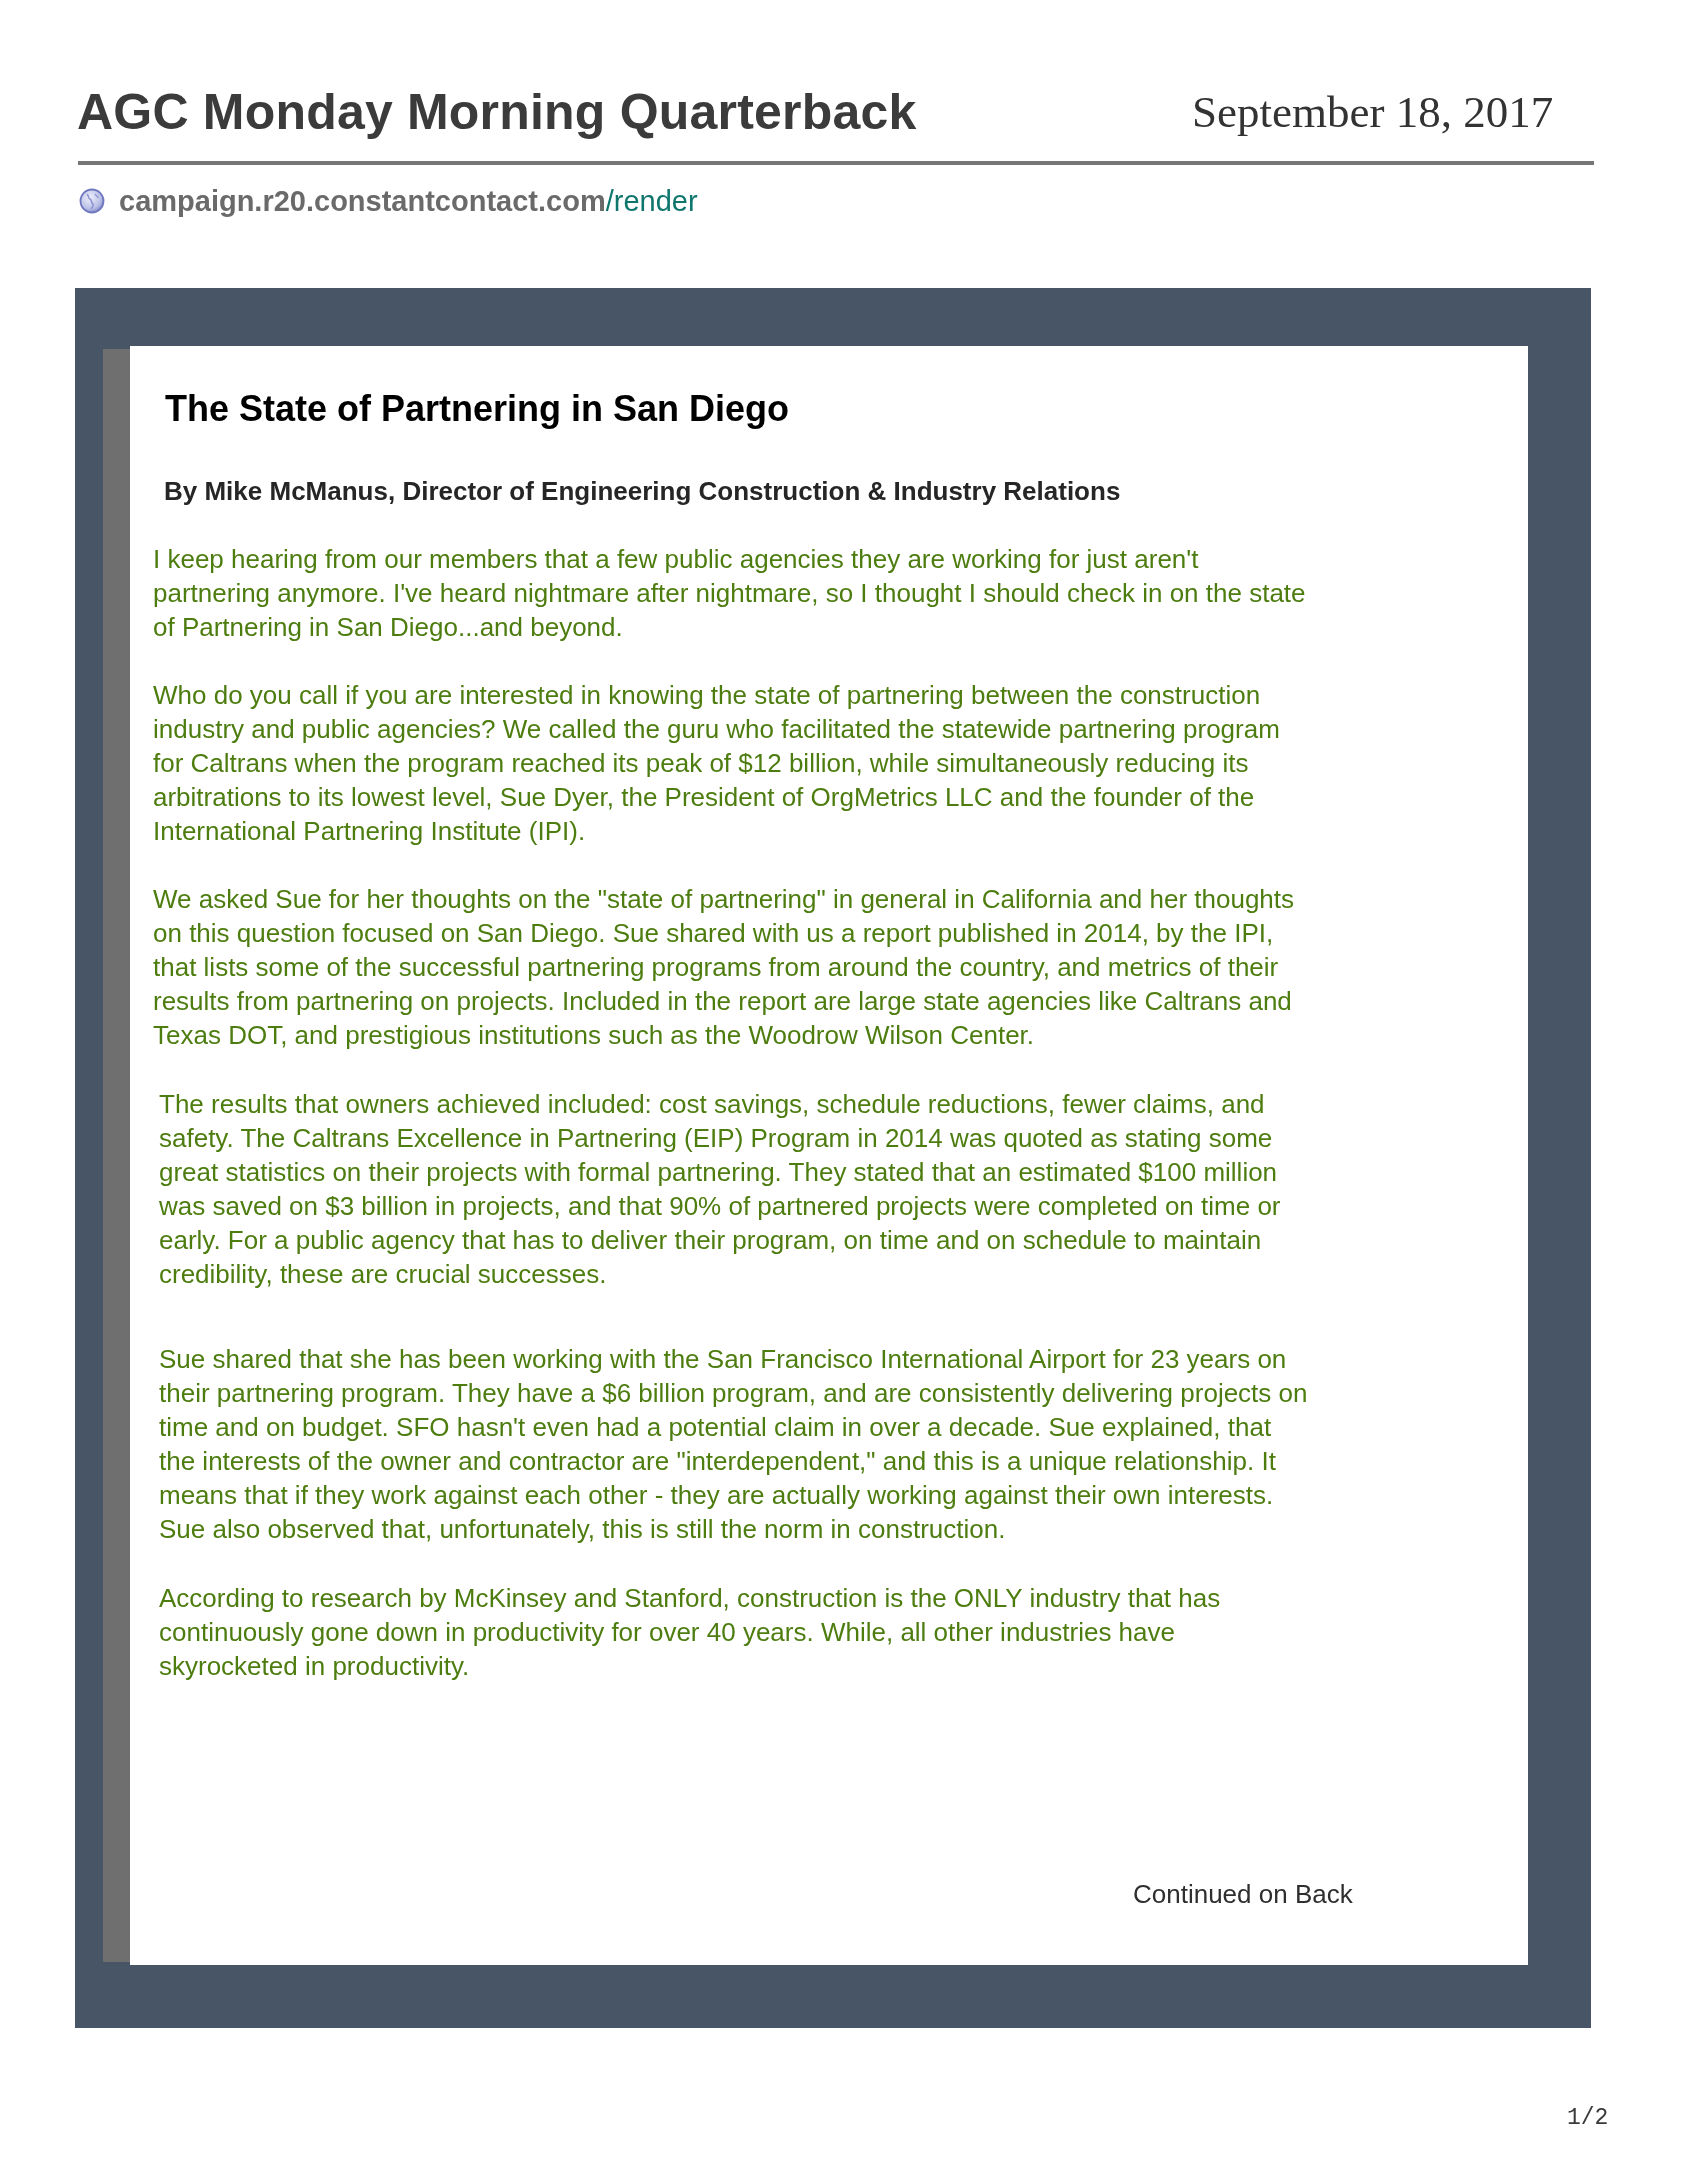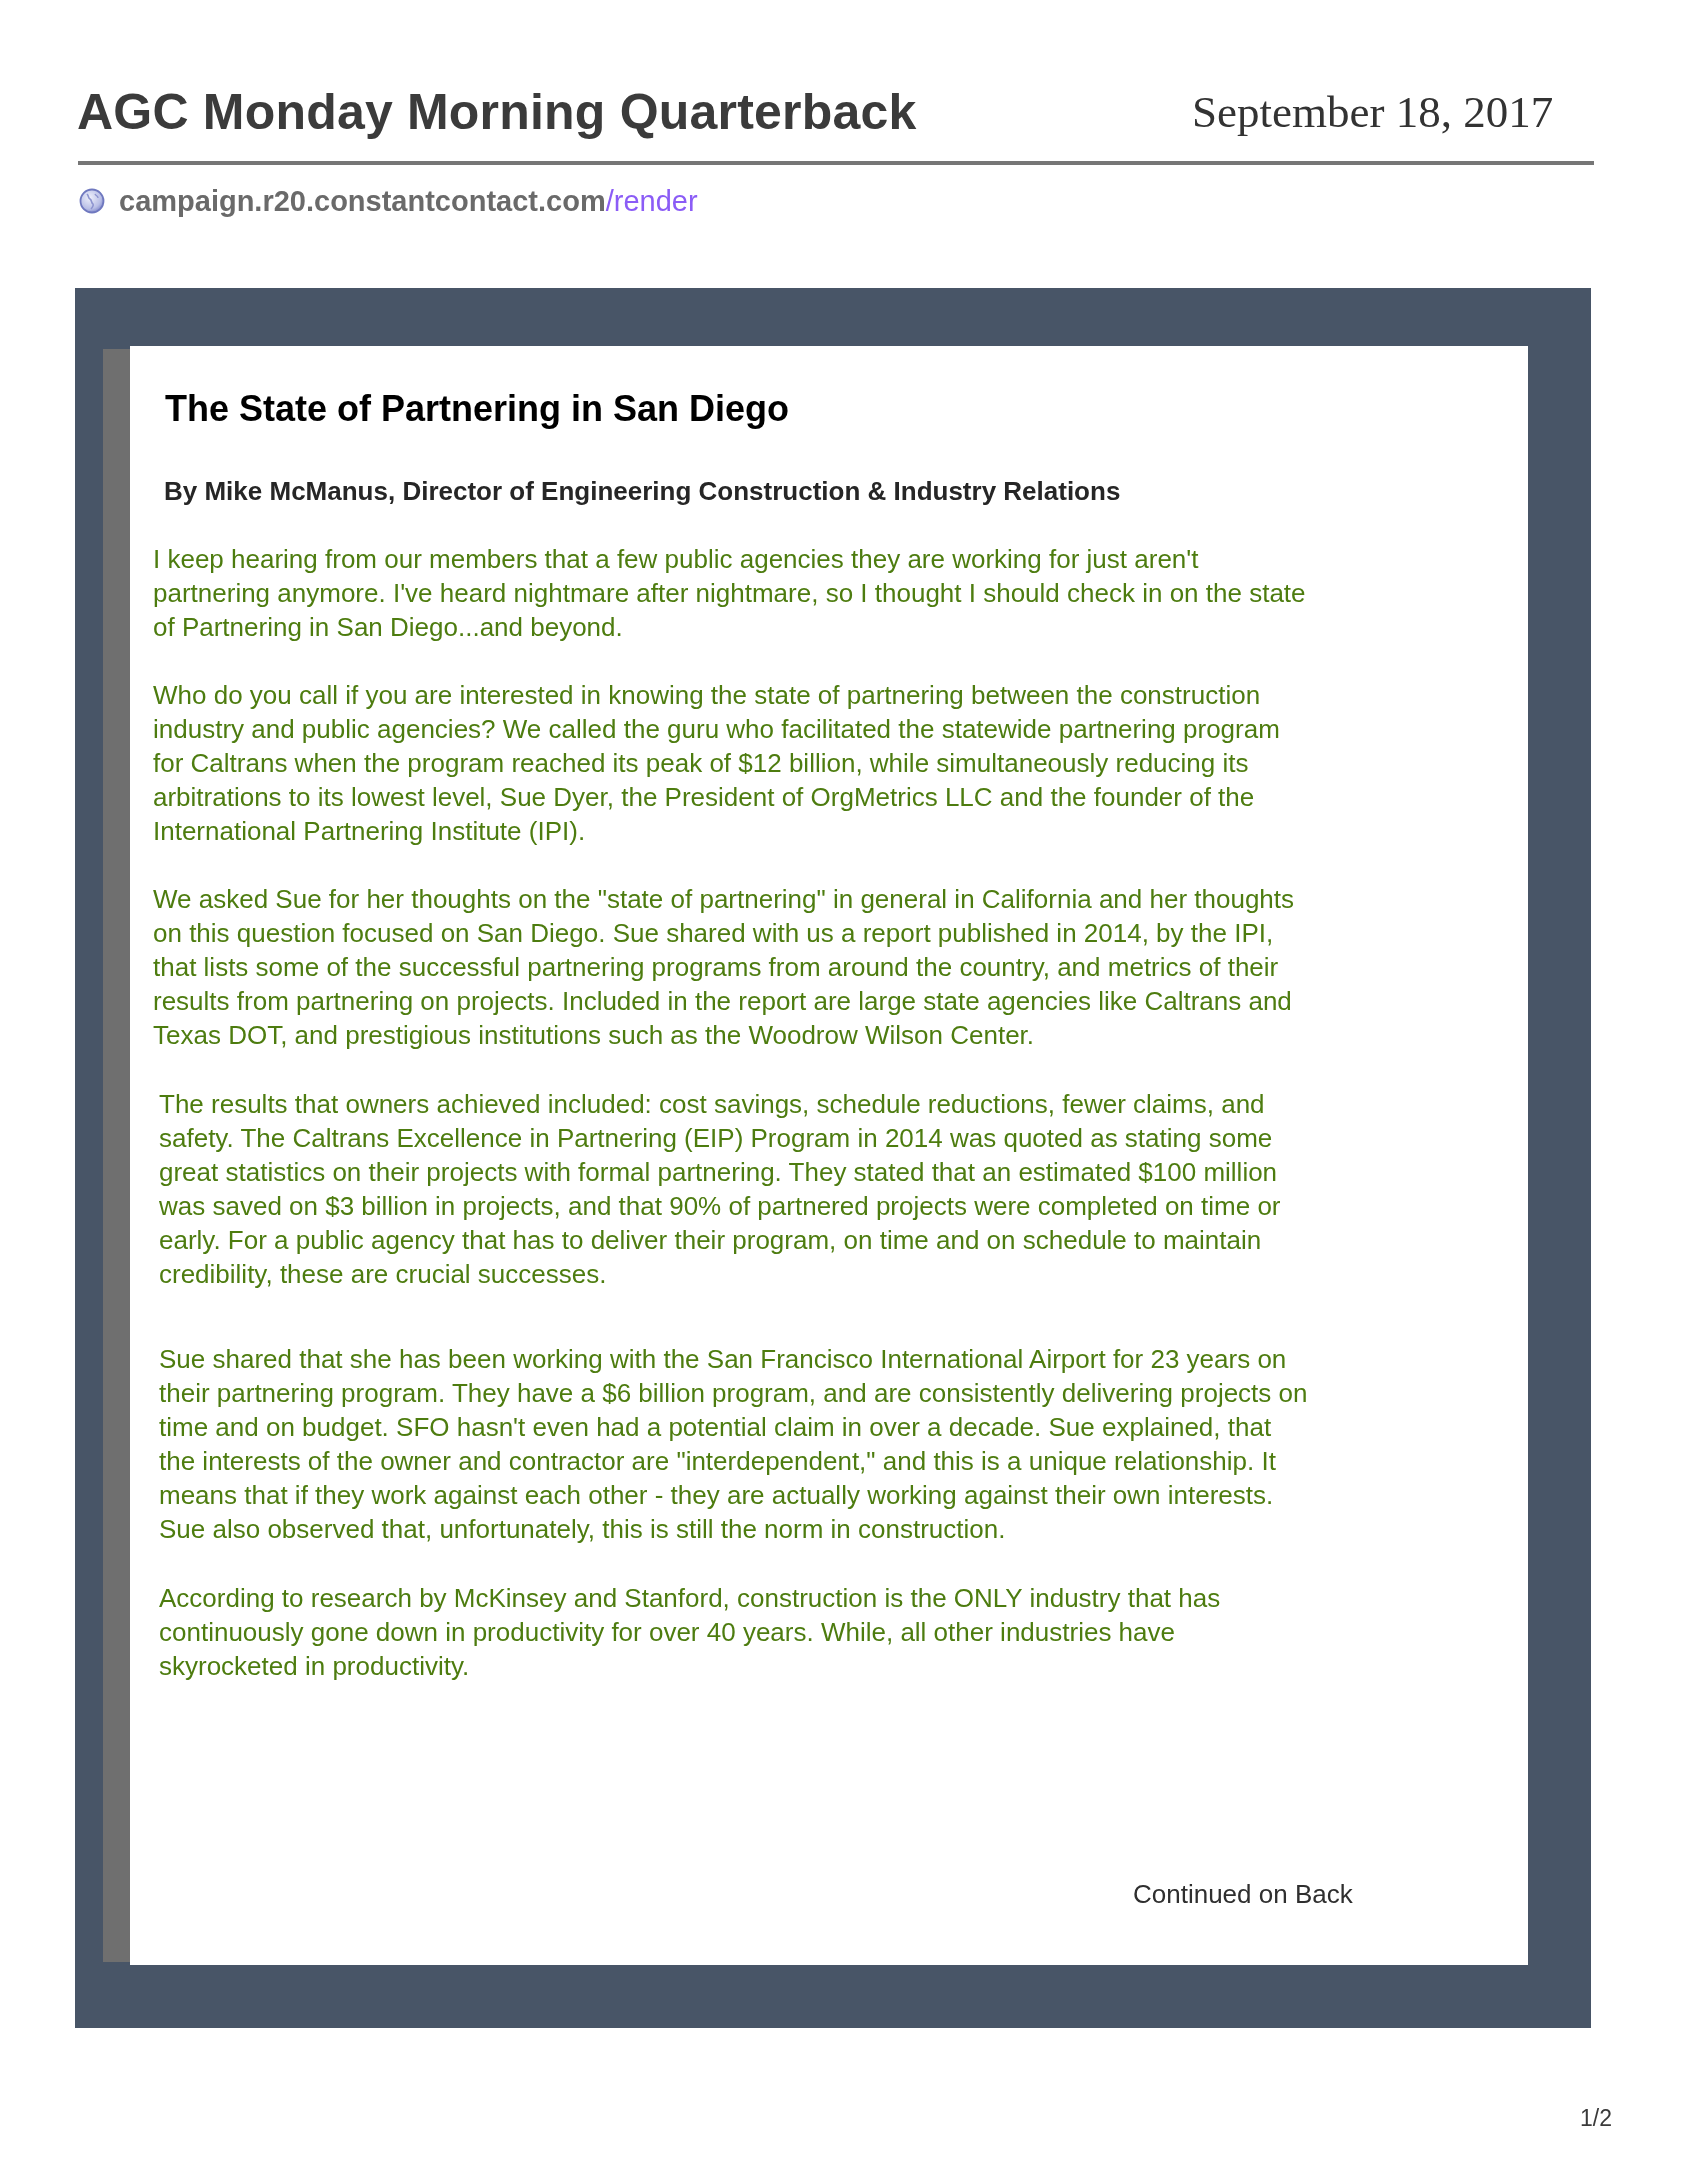--- a/index.html
+++ b/index.html
@@ -63,21 +63,21 @@
     .url-domain {
       font-family: "Liberation Sans", sans-serif;
       font-weight: bold;
       font-size: 29px;
       color: #6a6a6a;
       text-align: center;
     }
     .url-path {
       font-family: "Liberation Sans", sans-serif;
       font-size: 29px;
-      color: #8b5cf6;
+      color: #0f766e;
     }
     .frame {
       position: absolute;
       left: 75px;
       top: 288px;
       width: 1516px;
       height: 1740px;
       background: #485567;
     }
     .side-bar {
@@ -143,26 +143,25 @@
       font-family: "Liberation Sans", sans-serif;
       font-size: 26px;
       line-height: 34px;
       color: #2f2f2f;
       white-space: nowrap;
     }
     .page-number {
       position: absolute;
       left: 1567px;
       top: 2104px;
-      font-family: Liberation Sans, sans-serif;
+      font-family: Liberation Mono, monospace;
       font-size: 23px;
       line-height: 28px;
       color: #3a3a3a;
       white-space: nowrap;
-      margin-left: 13px;
     }
   </style>
 </head>
 <body>
 
 <div class="page-title">AGC Monday Morning Quarterback</div>
 <div class="page-date">September 18, 2017</div>
 <div class="header-rule"></div>
 
 <div class="url-line">

